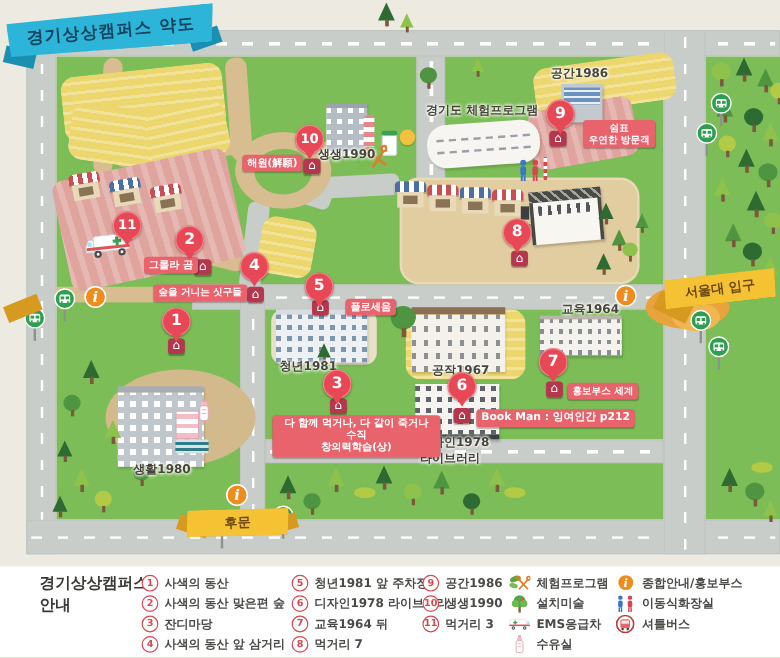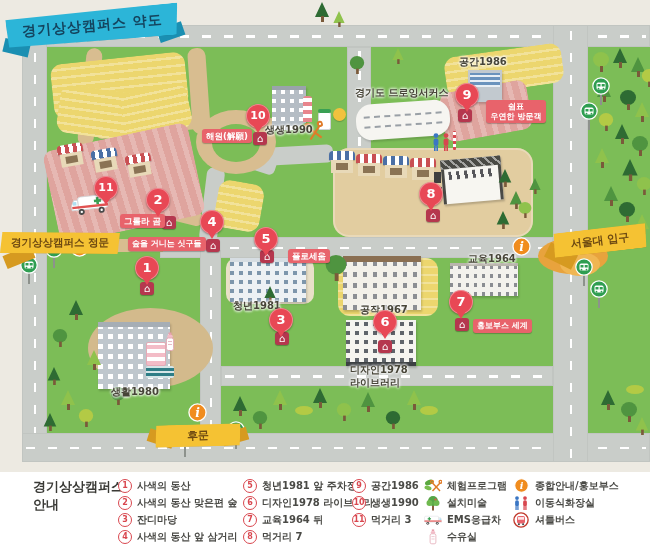--- a/index.html
+++ b/index.html
@@ -259,21 +259,21 @@
   </div>
 
   <div class="bl" style="left:100px;top:386px;width:70px;text-align:center">생활1980</div>
   <div class="bl" style="left:233px;top:300px">청년1981</div>
   <div class="bl" style="left:360px;top:304px">공작1967</div>
   <div class="bl" style="left:350px;top:364px">디자인1978
 라이브러리</div>
   <div class="bl" style="left:468px;top:253px">교육1964</div>
   <div class="bl" style="left:459px;top:56px">공간1986</div>
   <div class="bl" style="left:265px;top:124px">생생1990</div>
-  <div class="bl" style="left:355px;top:87px">경기도 드로잉서커스</div>
+  <div class="bl" style="left:355px;top:87px">경기도 체험프로그램</div>
 
   <div class="stall" style="left:58px;top:144px;transform:rotate(-10deg)">
       <div class="awn a-red"></div>
       <div class="sbody"></div>
     </div>
   <div class="stall" style="left:92px;top:149px;transform:rotate(-10deg)">
       <div class="awn a-blue"></div>
       <div class="sbody"></div>
     </div>
   <div class="stall" style="left:126px;top:154px;transform:rotate(-10deg)">
@@ -353,34 +353,37 @@
       <span class="pin-n">9</span>
     </div>
   <div class="pin pin-sm" style="left:258px;top:116px">
       <span class="pin-n">10</span>
     </div>
   <div class="pin pin-sm" style="left:106px;top:188px">
       <span class="pin-n">11</span>
     </div>
 
   <div class="chip" style="left:120px;top:214px">그롤라 곰</div>
+  <div class="chip" style="left:227px;top:346px;width:132px">다 함께 먹거나, 다 같이 죽거나
+수직
+창의력학습(상)</div>
   <div class="chip" style="left:128px;top:237px;font-size:8px">숲을 거니는 싯구들</div>
   <div class="chip" style="left:288px;top:249px">플로세움</div>
+  <div class="chip" style="left:397px;top:341px;font-size:9px">Book Man : 잉여인간 p212</div>
   <div class="chip" style="left:473px;top:319px;font-size:8px">홍보부스 세계</div>
   <div class="chip" style="left:486px;top:100px;width:52px;font-size:8px">쉼표
 우연한 방문객</div>
   <div class="chip" style="left:202px;top:129px">해원(解願)</div>
 
   <div class="ribbon-title">
     <div class="rt-fold" style="left:-4px;top:24px;transform:rotate(18deg)"></div>
     <div class="rt-fold" style="right:-4px;top:22px;transform:rotate(-14deg)"></div>
     <div class="rt-main">경기상상캠퍼스 약도</div>
   </div>
   <div class="ry-tail" style="left:4px;top:250px;width:30px;height:14px;transform:rotate(-22deg);z-index:39"></div>
-  <div class="ribbon-y" style="left:0px;top:232px;width:116px;padding:4px 2px;font-size:10.5px">경기상상캠퍼스 정문</div>
   <div class="ry-tail" style="left:546px;top:248px;width:30px;height:16px;transform:rotate(26deg)"></div>
   <div class="ribbon-y" style="left:553px;top:228px;width:90px;padding:5px 2px;font-size:11px;transform:rotate(-7deg)">서울대 입구</div>
   <div class="ry-tail" style="left:148px;top:432px;width:26px;height:13px;transform:rotate(18deg)"></div>
   <div class="ry-tail" style="left:222px;top:430px;width:26px;height:13px;transform:rotate(-16deg)"></div>
   <div class="ribbon-y" style="left:155px;top:424px;width:82px;padding:4px 2px;font-size:11px;transform:rotate(-2deg)">후문</div>
 <div class="tree pine tc0" style="transform: scale(1); left: 314px; top: 2px;"></div>
     <div class="tree pine tc2" style="transform: scale(0.8); left: 331px; top: 9px;"></div>
     <div class="tree round tc1" style="transform: scale(0.9); left: 349px; top: 55px;"></div>
     <div class="tree pine tc2" style="transform: scale(0.8); left: 390px; top: 46px;"></div>
     <div class="tree round tc2" style="transform: scale(1); left: 593px; top: 52px;"></div>

